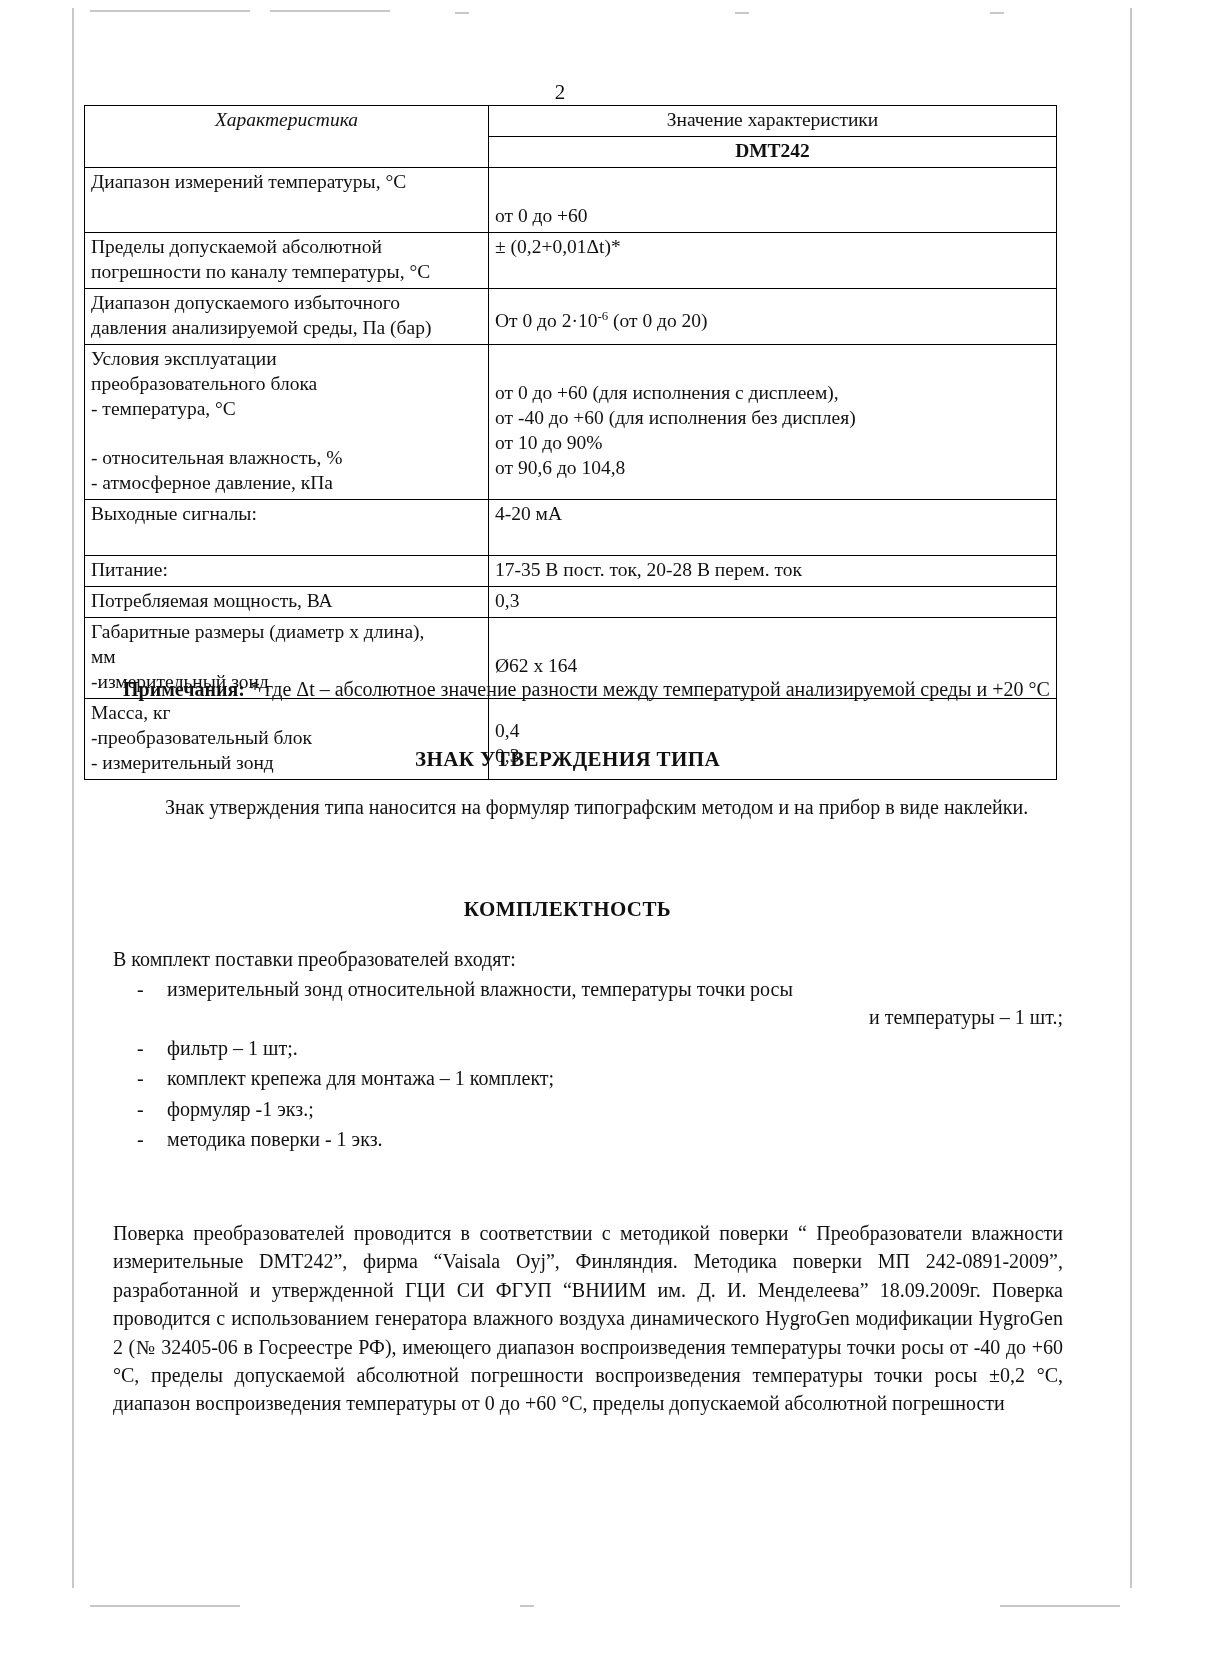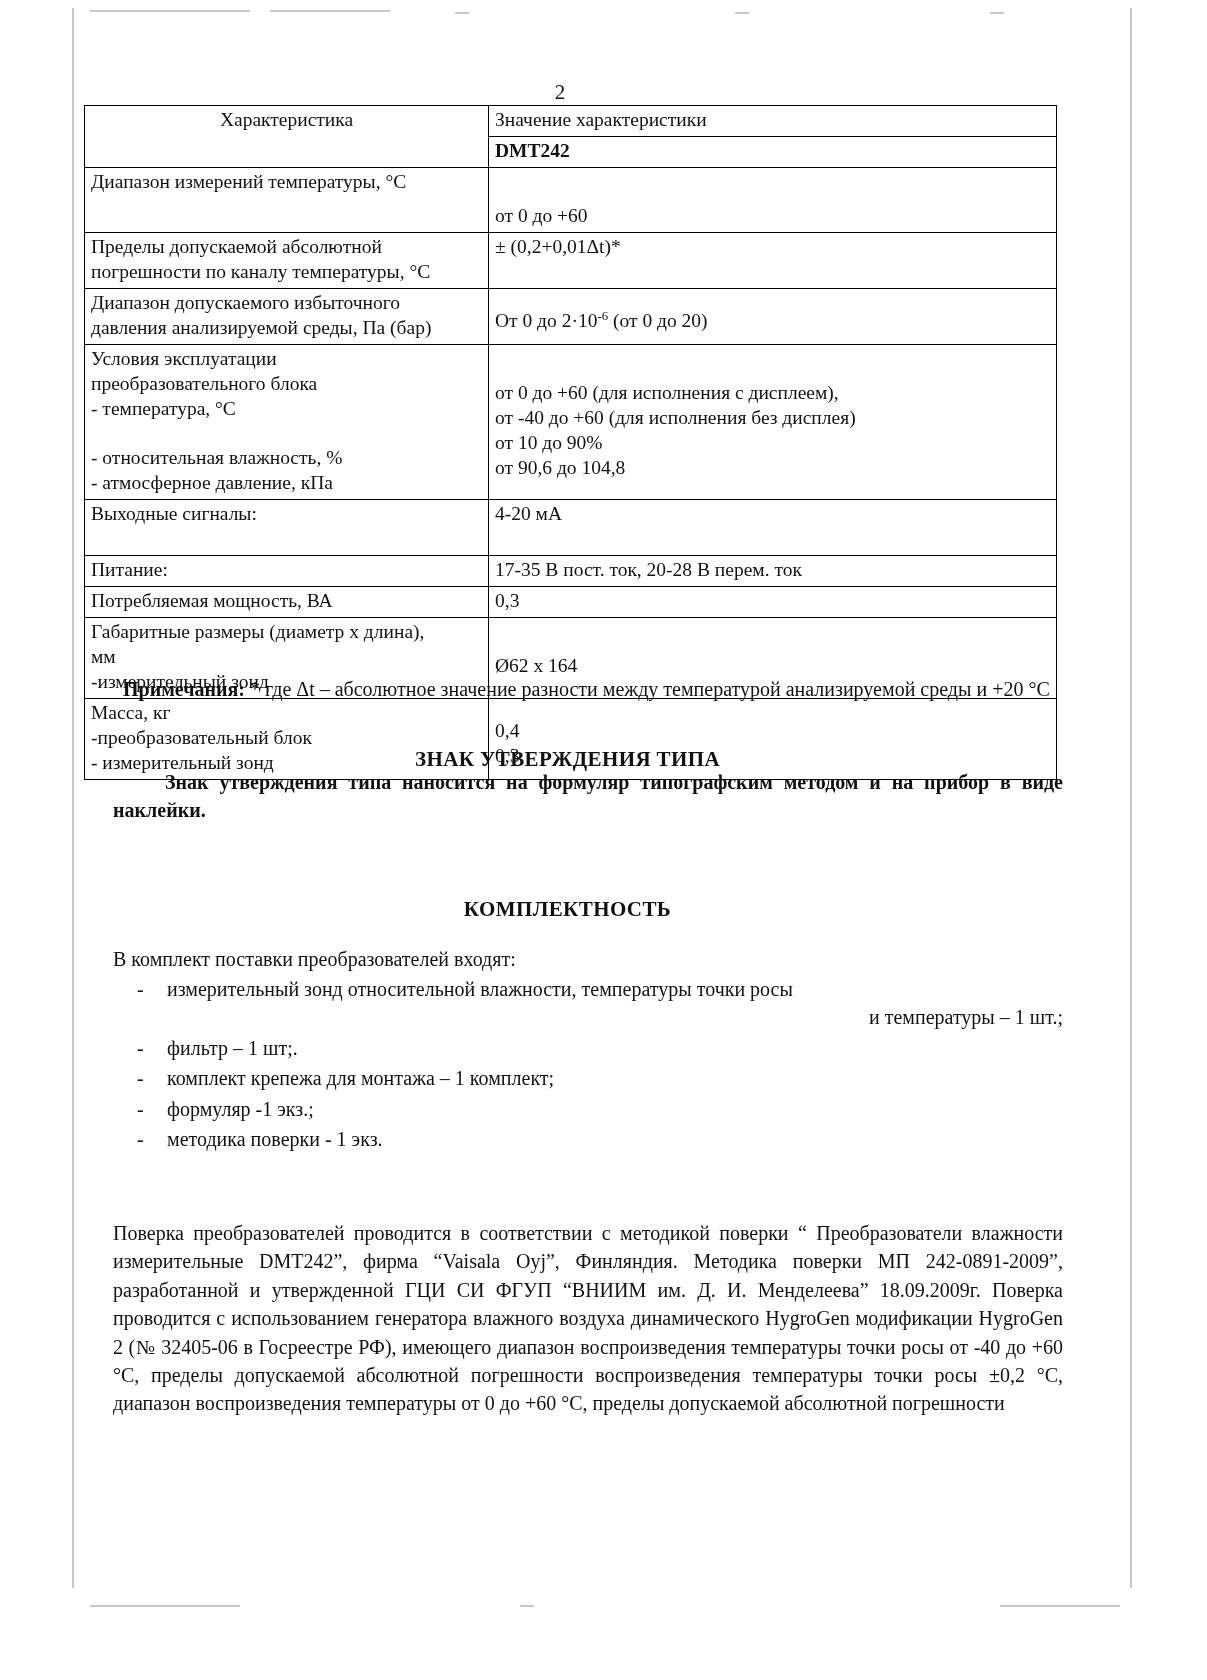--- a/index.html
+++ b/index.html
@@ -48,22 +48,22 @@
     border: 1.6px solid #000000;
     padding: 2px 6px 3px 6px;
     vertical-align: top;
   }
   .spec-table col.c-name { width: 404px; }
   .spec-table col.c-val  { width: 568px; }
 
   .cell-center { text-align: left; }
   .cell-bold   { font-weight: bold; margin-left: 22px; }
 
-  .hdr-name { text-align: center; padding-top: 6px; }
-  .hdr-val  { text-align: left; padding-top: 6px; }
+  .hdr-name { text-align: center; padding-top: 6px; font-style: italic; }
+  .hdr-val  { text-align: center; padding-top: 6px; }
 
   .val-line { display: block; }
   .pad-top-lg { padding-top: 34px; }
   .pad-top-md { padding-top: 18px; }
 
   .nowrap { white-space: nowrap; }
   sup { font-size: 0.66em; vertical-align: super; line-height: 0; }
 
   
   .notes {
@@ -92,24 +92,23 @@
   #h-poverka { top: 1171px; }
 
   .para {
     position: absolute;
     font-size: 20px;
     line-height: 1.42;
     text-align: justify;
   }
   #p-znak {
     left: 113px;
-    top: 768px;
+    top: 793px;
     width: 950px;
     text-indent: 52px;
-    font-weight: bold;
   }
   #p-komplekt-intro {
     left: 113px;
     top: 945px;
     width: 950px;
   }
   #p-poverka {
     left: 113px;
     top: 1219px;
     width: 950px;

